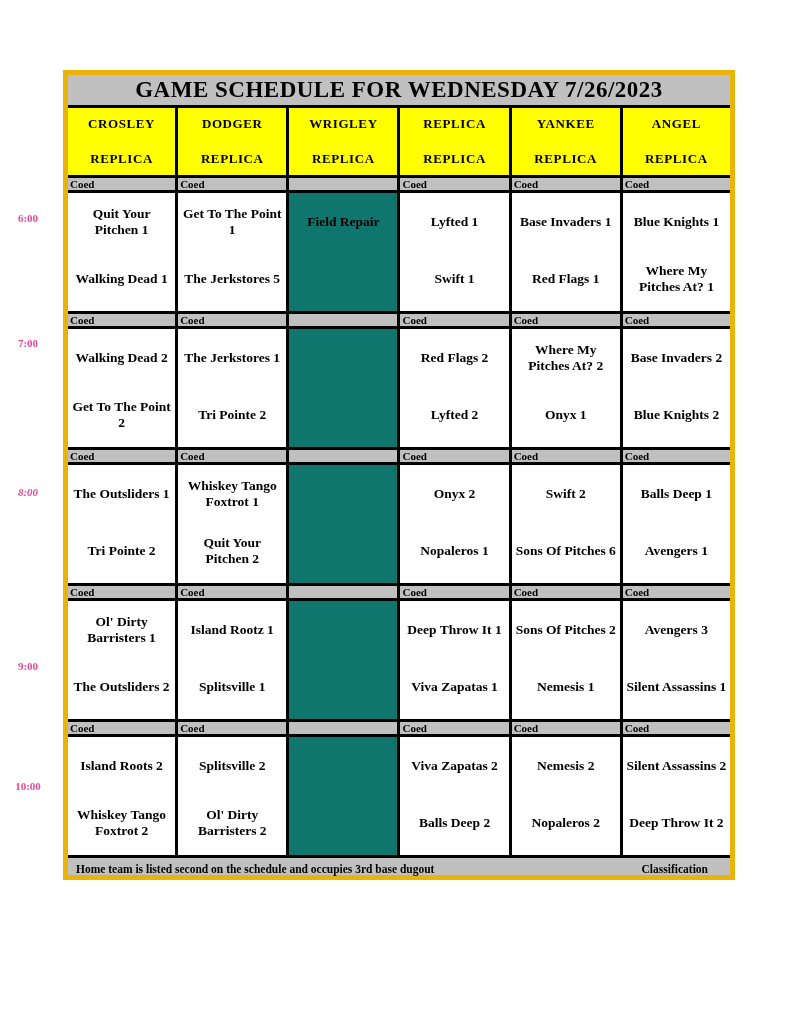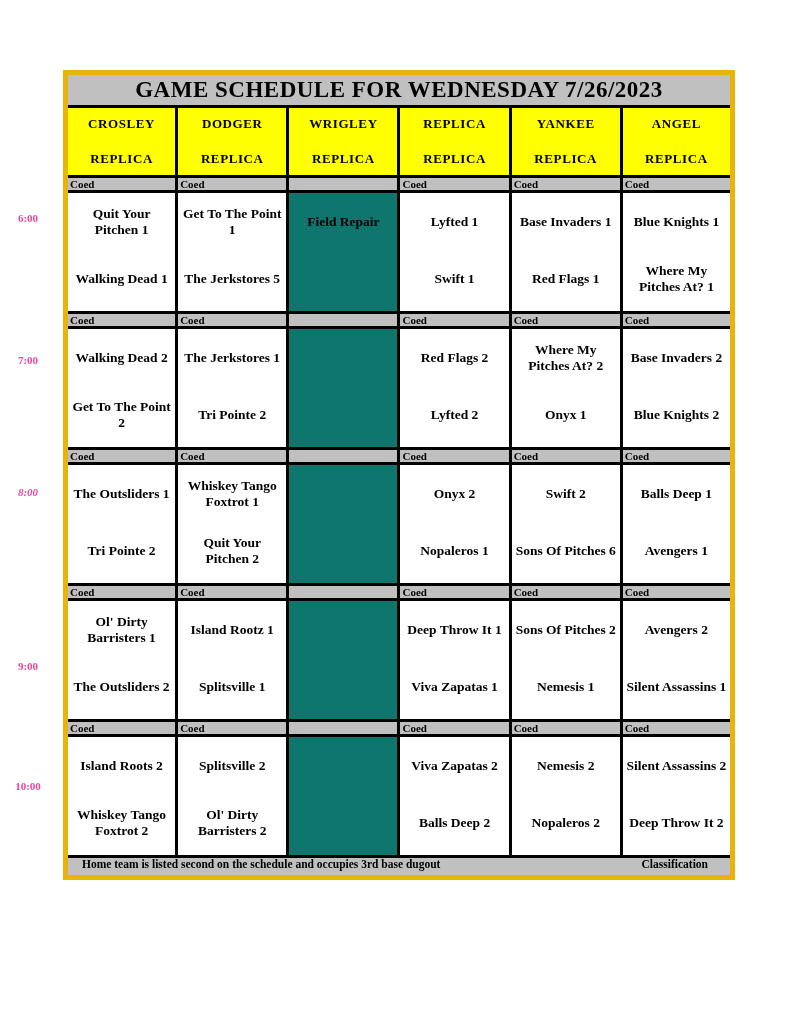--- a/index.html
+++ b/index.html
@@ -9,21 +9,21 @@
     font-family: "Liberation Serif", "DejaVu Serif", serif;
     color: #000;
   }
   .sheet { position: relative; width: 791px; height: 1024px; overflow: hidden; }
 
   .time-label {
     position: absolute; left: 0; width: 56px;
     text-align: center; font-weight: bold; font-size: 11px;
     color: #ec4899;
   }
-  .t0 { top: 212px; } .t1 { top: 354px; } .t2 { top: 486px; font-style: italic; }
+  .t0 { top: 212px; } .t1 { top: 337px; } .t2 { top: 486px; font-style: italic; }
   .t3 { top: 623px; margin-top: 37px; } .t4 { top: 760px; margin-top: 20px; }
 
   table.tbl {
     position: absolute; left: 63px; top: 70px; width: 672px;
     border-collapse: collapse; table-layout: fixed;
     border: 5px solid #eab308;
   }
   table.tbl td { border: 3px solid #000; vertical-align: middle; }
 
   td.title-cell {
@@ -45,23 +45,23 @@
   .game-inner {
     height: 100%; display: flex; flex-direction: column;
     justify-content: space-between; padding: 7px 3px 10px 3px;
   }
   .team {
     min-height: 44px; display: flex; align-items: center; justify-content: center;
     text-align: center; font-size: 13.5px; font-weight: bold; line-height: 1.2;
   }
   td.footer-cell { height: 21px; background: #C0C0C0; padding: 0; }
   .footer-inner {
-    display: flex; justify-content: space-between; align-items: flex-start;
+    display: flex; justify-content: space-between; align-items: flex-end;
     height: 100%; font-size: 11.5px; font-weight: bold;
-    padding-left: 14px; padding-right: 22px;
+    padding-left: 8px; padding-right: 22px;
   }
 </style>
 </head>
 <body>
 
 <div class="sheet">
 
   <div class="time-label t0">6:00</div>
   <div class="time-label t1">7:00</div>
   <div class="time-label t2">8:00</div>
@@ -289,21 +289,21 @@
       </div>
           </td>
       <td class="game-cell">
             <div class="game-inner">
         <div class="team">Sons Of Pitches 2</div>
         <div class="team">Nemesis 1</div>
       </div>
           </td>
       <td class="game-cell">
             <div class="game-inner">
-        <div class="team">Avengers 2</div>
+        <div class="team">Avengers 3</div>
         <div class="team">Silent Assassins 1</div>
       </div>
           </td>
     </tr>
 
     <tr>
       <td class="strip-cell">Coed</td>
       <td class="strip-cell">Coed</td>
       <td class="strip-cell"></td>
       <td class="strip-cell">Coed</td>

